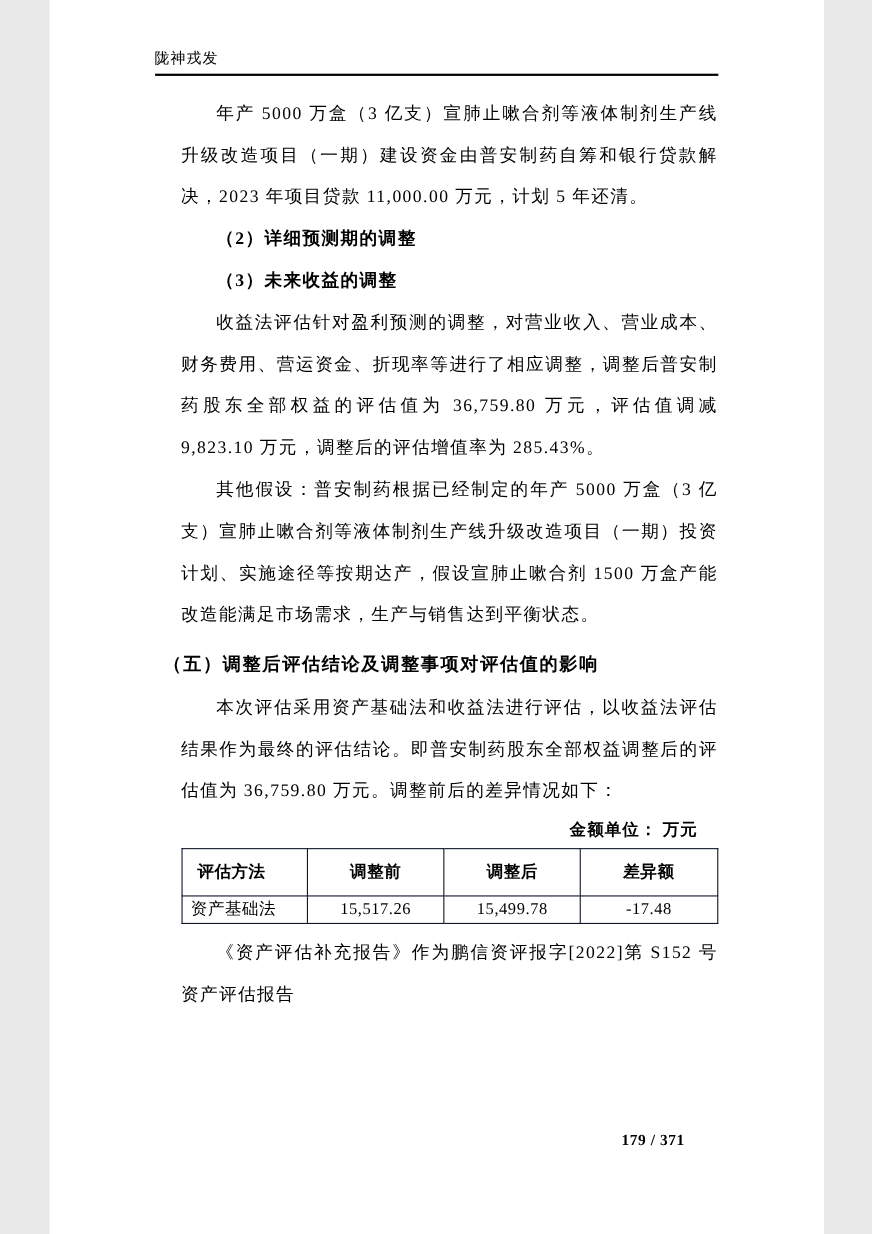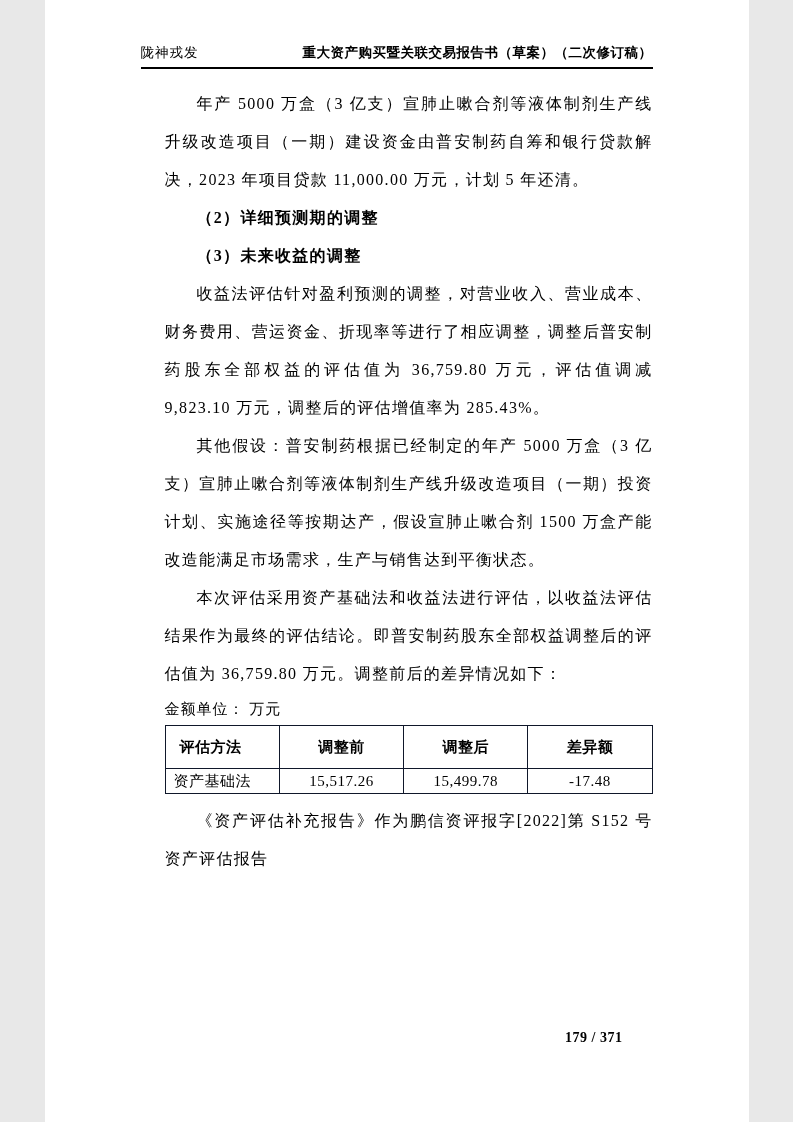--- a/index.html
+++ b/index.html
@@ -41,21 +41,22 @@
   .heading {
     font-weight: bold;
     font-size: 16.5px;
     margin-left: -16px;
     margin-top: 6px;
     margin-bottom: 2px;
     letter-spacing: 1.5px;
   }
 
   .unit-label {
-    font-weight: normal;
+    text-align: right;
+    font-weight: bold;
     font-size: 15px;
     line-height: 28px;
     padding-right: 18px;
     margin-top: 2px;
     letter-spacing: 1px;
   }
 
   table.eval-table {
     width: 100%;
     border-collapse: collapse;
@@ -93,29 +94,29 @@
     letter-spacing: 0.5px;
   }
 </style>
 </head>
 <body>
 
 <div class="page">
 
   <div class="header">
     <span class="hdr-left">陇神戎发</span>
-    <span class="hdr-right">重大资产购买暨关联交易报告书（草案）（二次修订稿）</span>
   </div>
 
   <div class="body">
     <p class="para">年产 5000 万盒（3 亿支）宣肺止嗽合剂等液体制剂生产线升级改造项目（一期）建设资金由普安制药自筹和银行贷款解决，2023 年项目贷款 11,000.00 万元，计划 5 年还清。</p>
     <p class="subheading">（2）详细预测期的调整</p>
     <p class="subheading">（3）未来收益的调整</p>
     <p class="para">收益法评估针对盈利预测的调整，对营业收入、营业成本、财务费用、营运资金、折现率等进行了相应调整，调整后普安制药股东全部权益的评估值为 36,759.80 万元，评估值调减 9,823.10 万元，调整后的评估增值率为 285.43%。</p>
     <p class="para">其他假设：普安制药根据已经制定的年产 5000 万盒（3 亿支）宣肺止嗽合剂等液体制剂生产线升级改造项目（一期）投资计划、实施途径等按期达产，假设宣肺止嗽合剂 1500 万盒产能改造能满足市场需求，生产与销售达到平衡状态。</p>
+    <p class="heading">（五）调整后评估结论及调整事项对评估值的影响</p>
     <p class="para">本次评估采用资产基础法和收益法进行评估，以收益法评估结果作为最终的评估结论。即普安制药股东全部权益调整后的评估值为 36,759.80 万元。调整前后的差异情况如下：</p>
 
     <div class="unit-label">金额单位： 万元</div>
 
     <table class="eval-table">
       <colgroup>
         <col class="col-method">
           <col class="col-before">
           <col class="col-after">
           <col class="col-diff">

